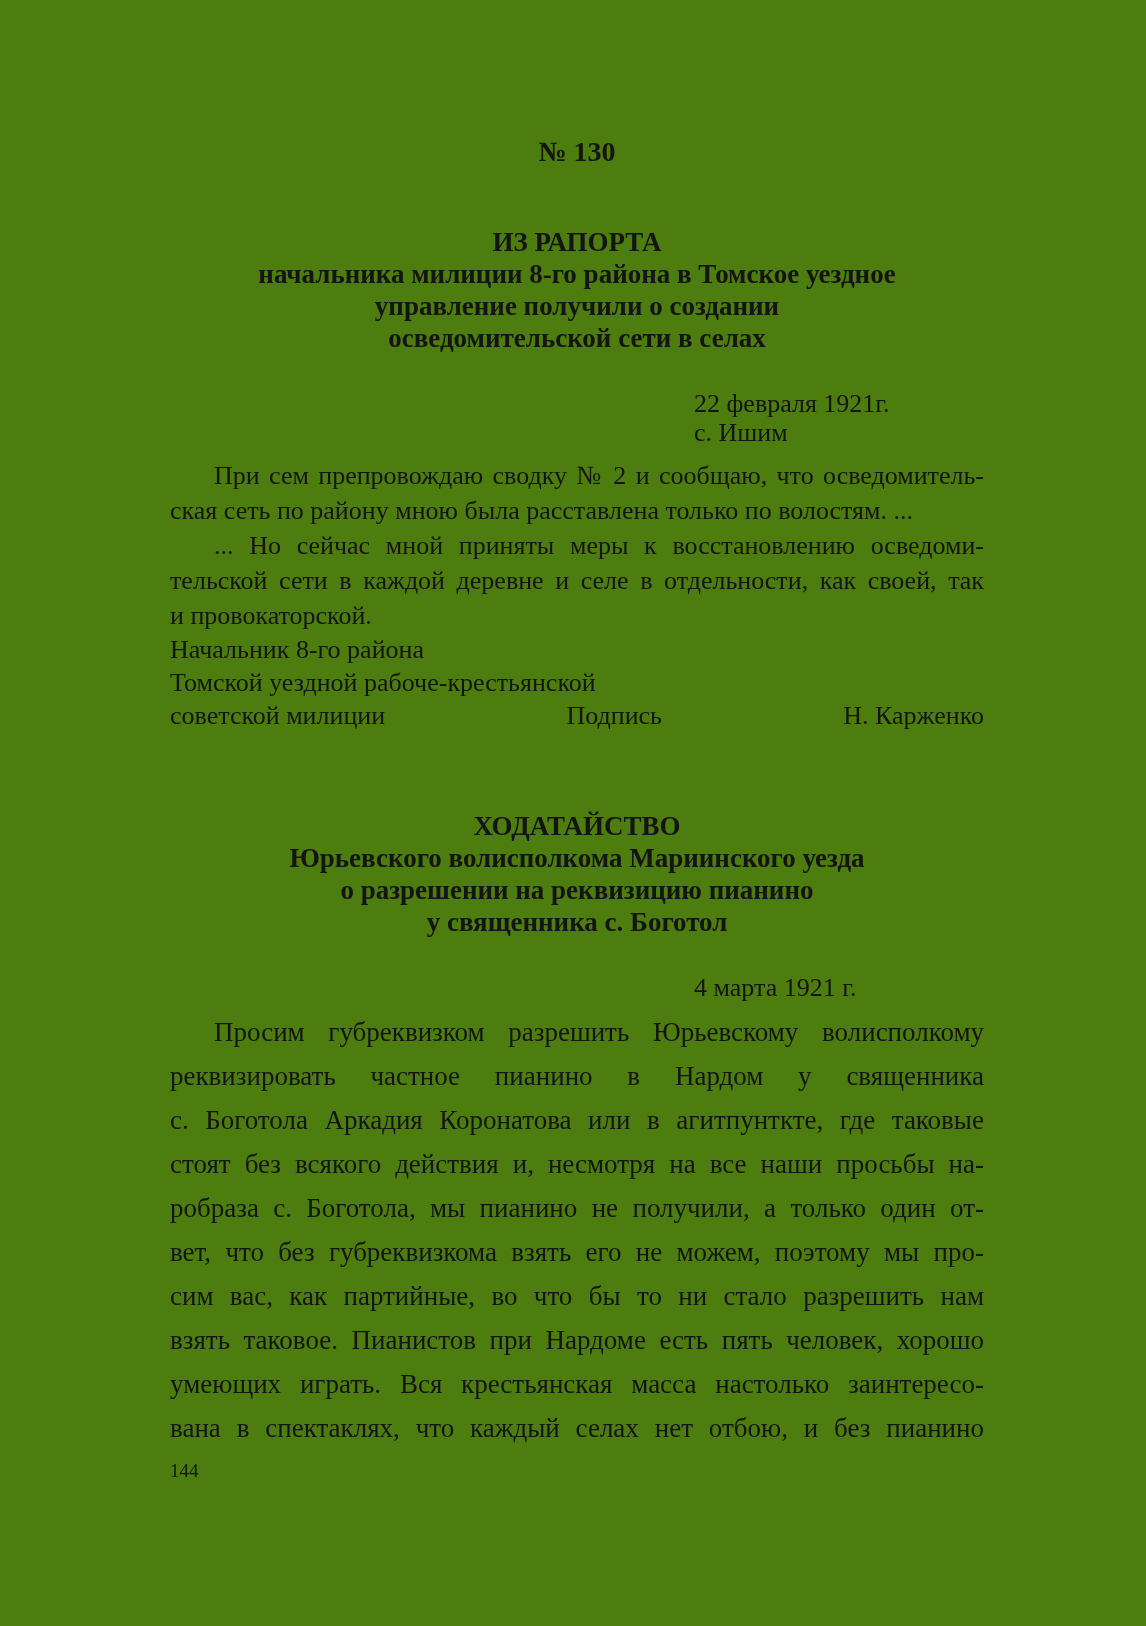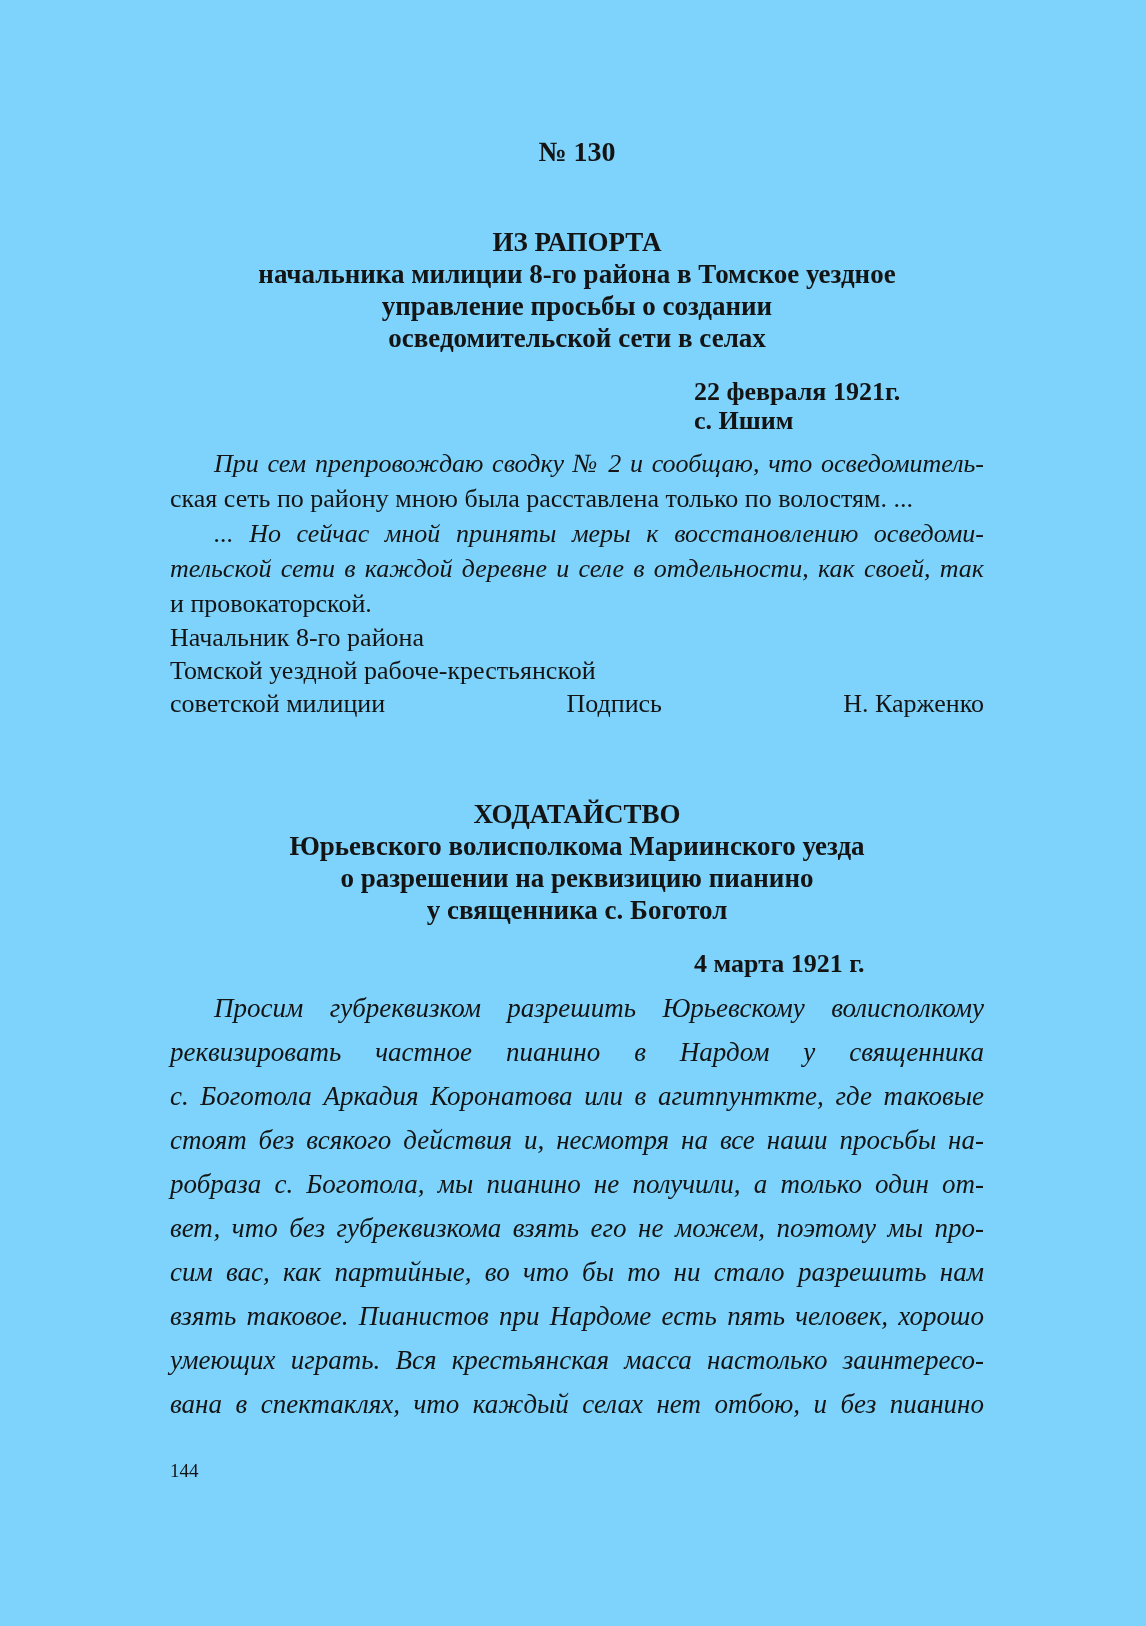--- a/index.html
+++ b/index.html
@@ -5,21 +5,21 @@
   html, body {
     margin: 0;
     padding: 0;
     background: #e8e8e8;
   }
   .page {
     position: relative;
     width: 1146px;
     height: 1626px;
     margin: 0 auto;
-    background: #7dd3fc;
+    background: #4d7c0f;
     color: #141414;
     font-family: "Liberation Serif", "DejaVu Serif", serif;
     overflow: hidden;
     box-shadow: 0 0 6px rgba(0,0,0,0.25);
   }
   .content {
     position: absolute;
     left: 170px;
     top: 0;
     width: 814px;
@@ -34,38 +34,36 @@
     text-align: center;
     font-weight: bold;
     font-size: 27px;
     line-height: 32px;
   }
   .doc130 .doc-title { margin-top: 58px; }
   .dateline {
     padding-left: 524px;
     font-size: 26px;
     line-height: 29px;
-    margin-top: 23px;
-    font-weight: bold;
+    margin-top: 35px;
   }
   .body26 {
     font-size: 26px;
     line-height: 35px;
     margin-top: 11px;
   }
   .body27 {
     font-size: 27px;
     line-height: 44px;
     margin-top: 8px;
   }
   .line { width: 100%; }
   .just {
     text-align: justify;
     text-align-last: justify;
-    font-style: italic;
   }
   .indent { text-indent: 44px; }
   .sig {
     font-size: 26px;
     line-height: 33px;
   }
   .sig-row {
     display: flex;
     justify-content: space-between;
     align-items: flex-start;
@@ -90,21 +88,21 @@
 
 <div class="page">
   <div class="content">
 
     <div class="doc doc130">
       <div class="doc-number">№ 130</div>
 
       <div class="doc-title">
         <div>ИЗ РАПОРТА</div>
         <div>начальника милиции 8-го района в Томское уездное</div>
-        <div>управление просьбы о создании</div>
+        <div>управление получили о создании</div>
         <div>осведомительской сети в селах</div>
       </div>
 
       <div class="dateline">
         <div>22 февраля 1921г.</div>
         <div>с. Ишим</div>
       </div>
 
       <div class="body26">
         <div class="line just indent">При сем препровождаю сводку № 2 и сообщаю, что осведомитель-</div>

